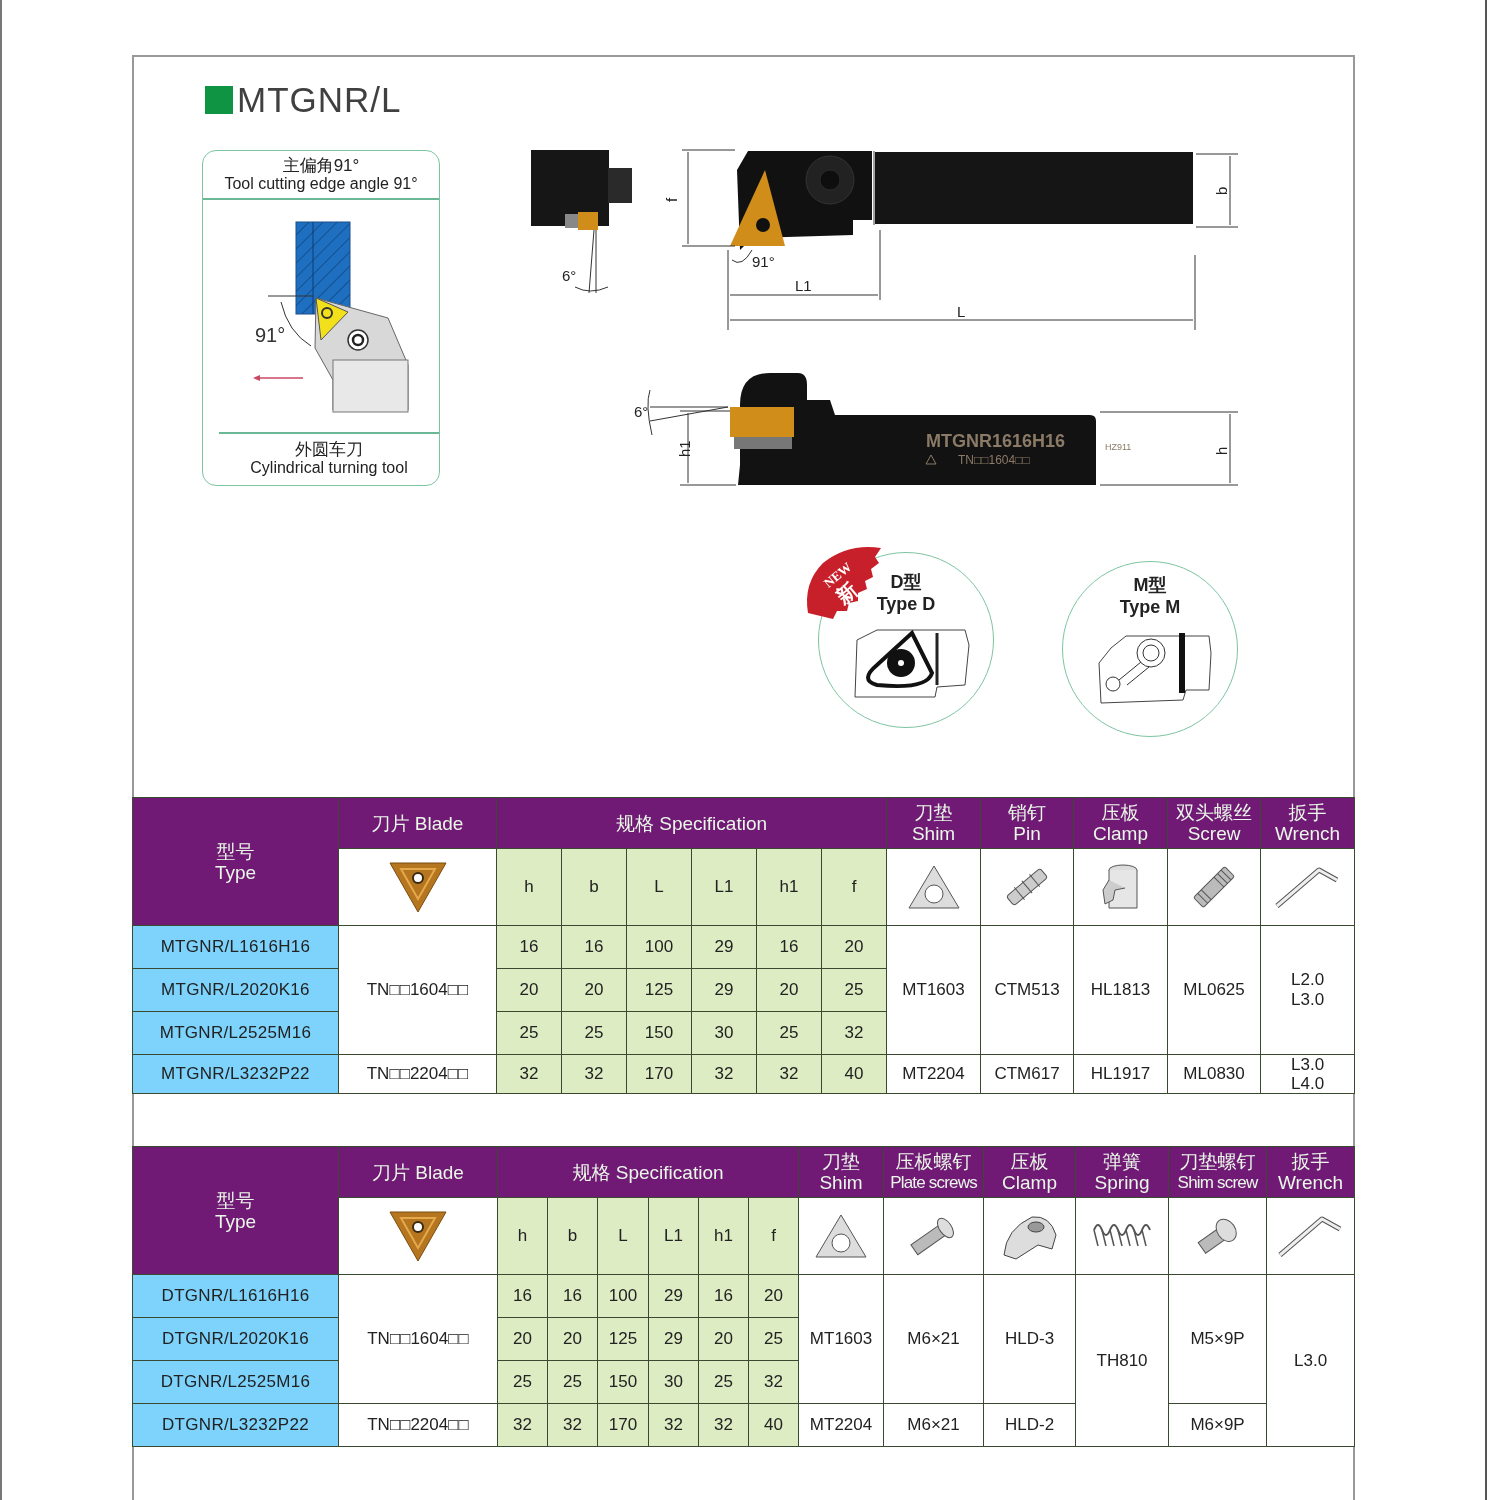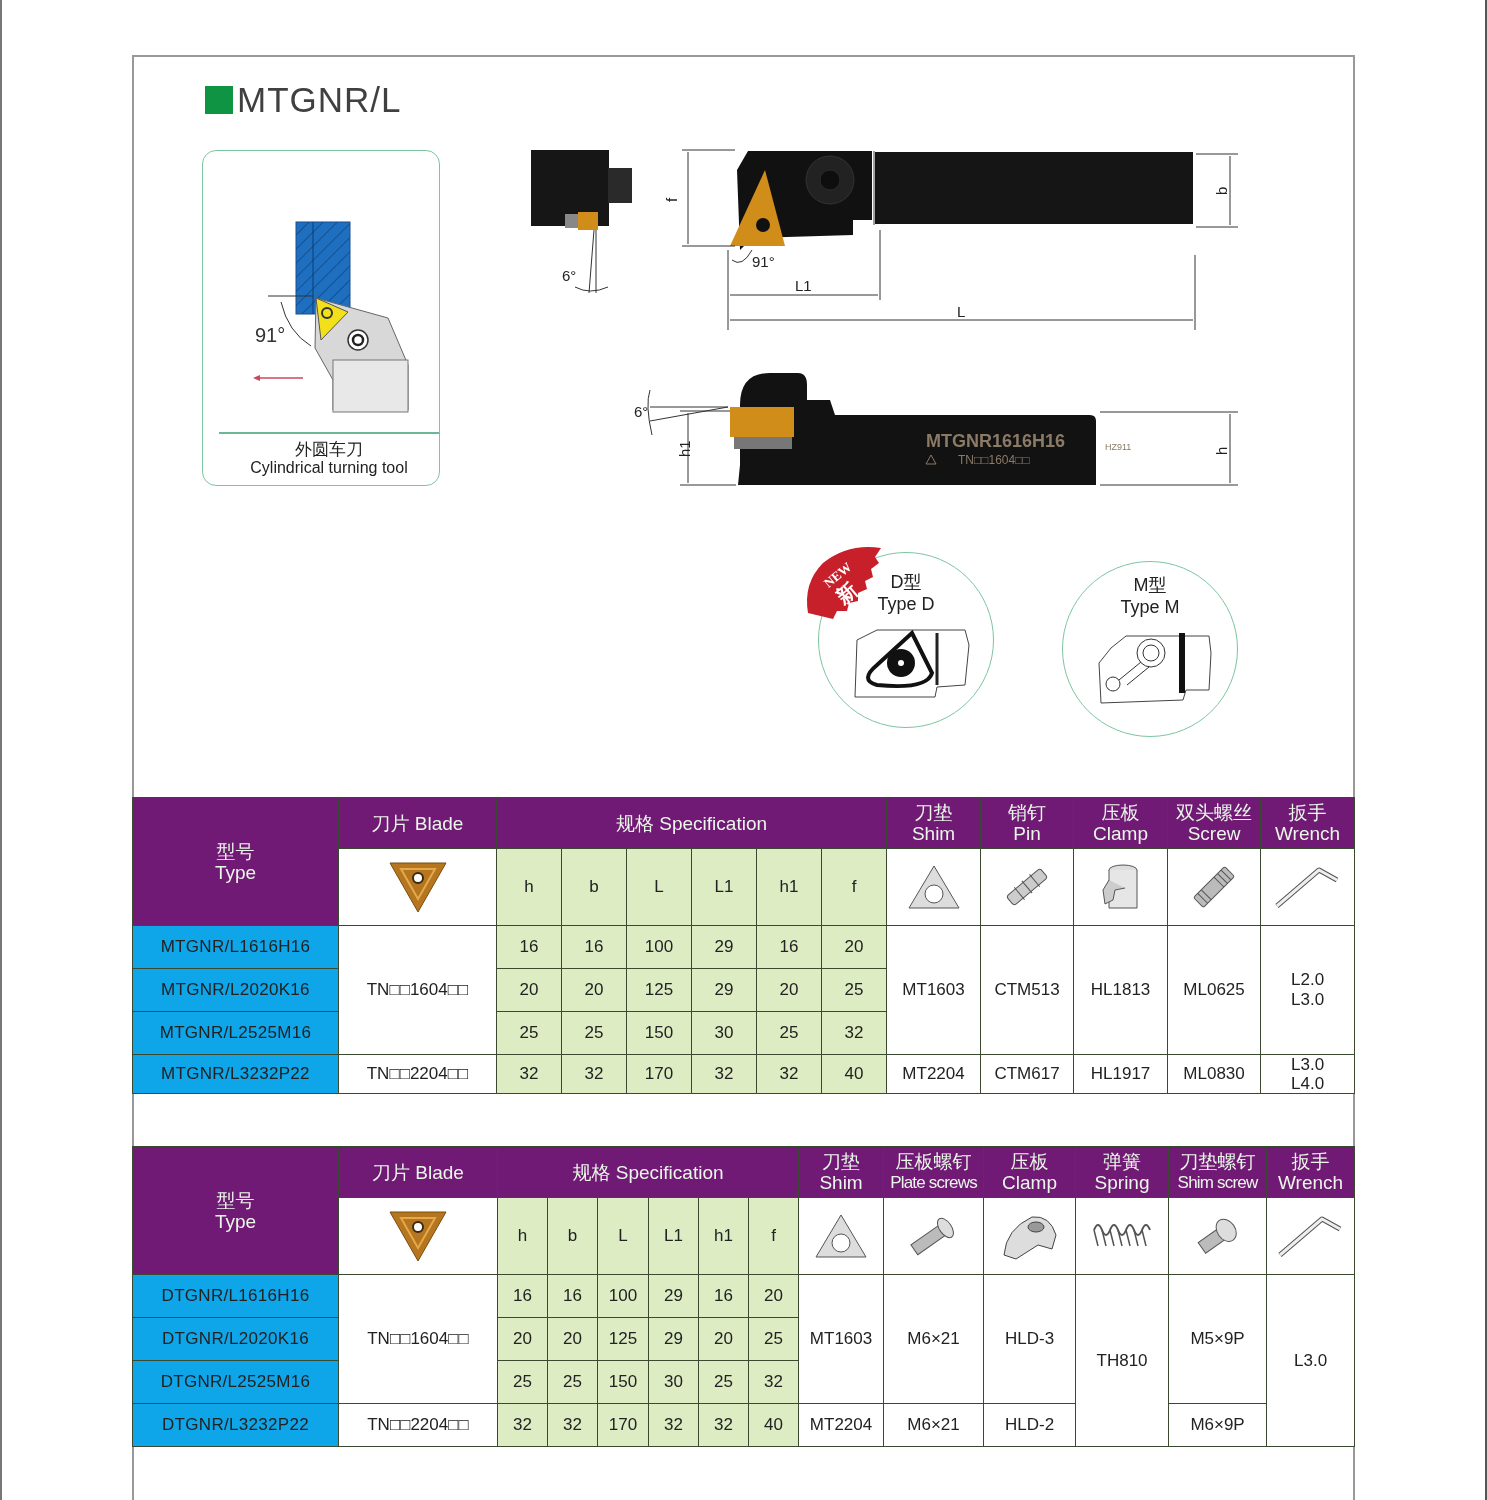--- a/index.html
+++ b/index.html
@@ -14,43 +14,47 @@
   .angle-card .head { height: 49px; border-bottom: 2px solid #6cb896; text-align: center; padding-top: 5px; }
   .angle-card .cn { font-size: 17px; line-height: 19px; }
   .angle-card .en { font-size: 16px; line-height: 18px; }
   .angle-card .foot { position: absolute; left: 16px; right: 0; top: 281px; border-top: 2px solid #6cb896; text-align: center; padding-top: 6px; }
   .angle-card .diagram { position: absolute; left: 0; top: 49px; width: 238px; height: 232px; }
 
   .drawing { position: absolute; }
   .dim-text { font-size: 15px; fill: #222; font-family: "Liberation Sans", sans-serif; }
 
   .type-circle { position: absolute; width: 176px; height: 176px; border-radius: 50%; border: 1.5px solid #7dc5a1; background: #fff; }
-  .type-circle .lbl { position: absolute; left: 0; right: 0; text-align: center; font-size: 18px; line-height: 22px; }
+  .type-circle .lbl { position: absolute; left: 0; right: 0; text-align: center; font-size: 18px; line-height: 22px; font-weight: bold; }
 
   table.spec { position: absolute; border-collapse: collapse; table-layout: fixed; }
   table.spec td { border: 1.5px solid #3a4a30; text-align: center; vertical-align: middle; font-size: 17px; color: #222; padding: 0; }
   .gh { background: #701a75; color: #eaf7e8 !important; font-size: 19px !important; line-height: 21px; }
   .gh-sm { font-size: 17px !important; letter-spacing: -0.8px; }
   .lg { background: #ddecc3; }
   .wh { background: #fff; }
-  .lg-name { background: #0ea5e9; font-size: 17px !important; letter-spacing: 0.3px; }
+  .lg-name { background: #7dd3fc; font-size: 17px !important; letter-spacing: 0.3px; }
   .icon-cell svg { display: block; margin: 0 auto; }
 </style>
 </head>
 <body>
 
 <div class="page-border"></div>
 <div class="frame"></div>
 
 <div class="title">
   <div class="title-square"></div>
   <span class="title-text">MTGNR/L</span>
 </div>
 
 <div class="angle-card">
+  <div class="head">
+    <div class="cn">主偏角91°</div>
+    <div class="en">Tool cutting edge angle 91°</div>
+  </div>
   <svg class="diagram" viewBox="0 0 238 232" width="238" height="232">
     <defs>
       <pattern id="hatch" width="10" height="10" patternUnits="userSpaceOnUse" patternTransform="rotate(45)">
         <rect width="10" height="10" fill="#1f6fc0"></rect>
         <line x1="0" y1="0" x2="0" y2="10" stroke="#12508f" stroke-width="2"></line>
       </pattern>
     </defs>
     <rect x="93" y="22" width="54" height="92" fill="url(#hatch)" stroke="#1a4f8a"></rect>
     <line x1="110" y1="22" x2="110" y2="114" stroke="#0e3c6e" stroke-width="1"></line>
     <line x1="65" y1="96" x2="110" y2="96" stroke="#333" stroke-width="1"></line>

